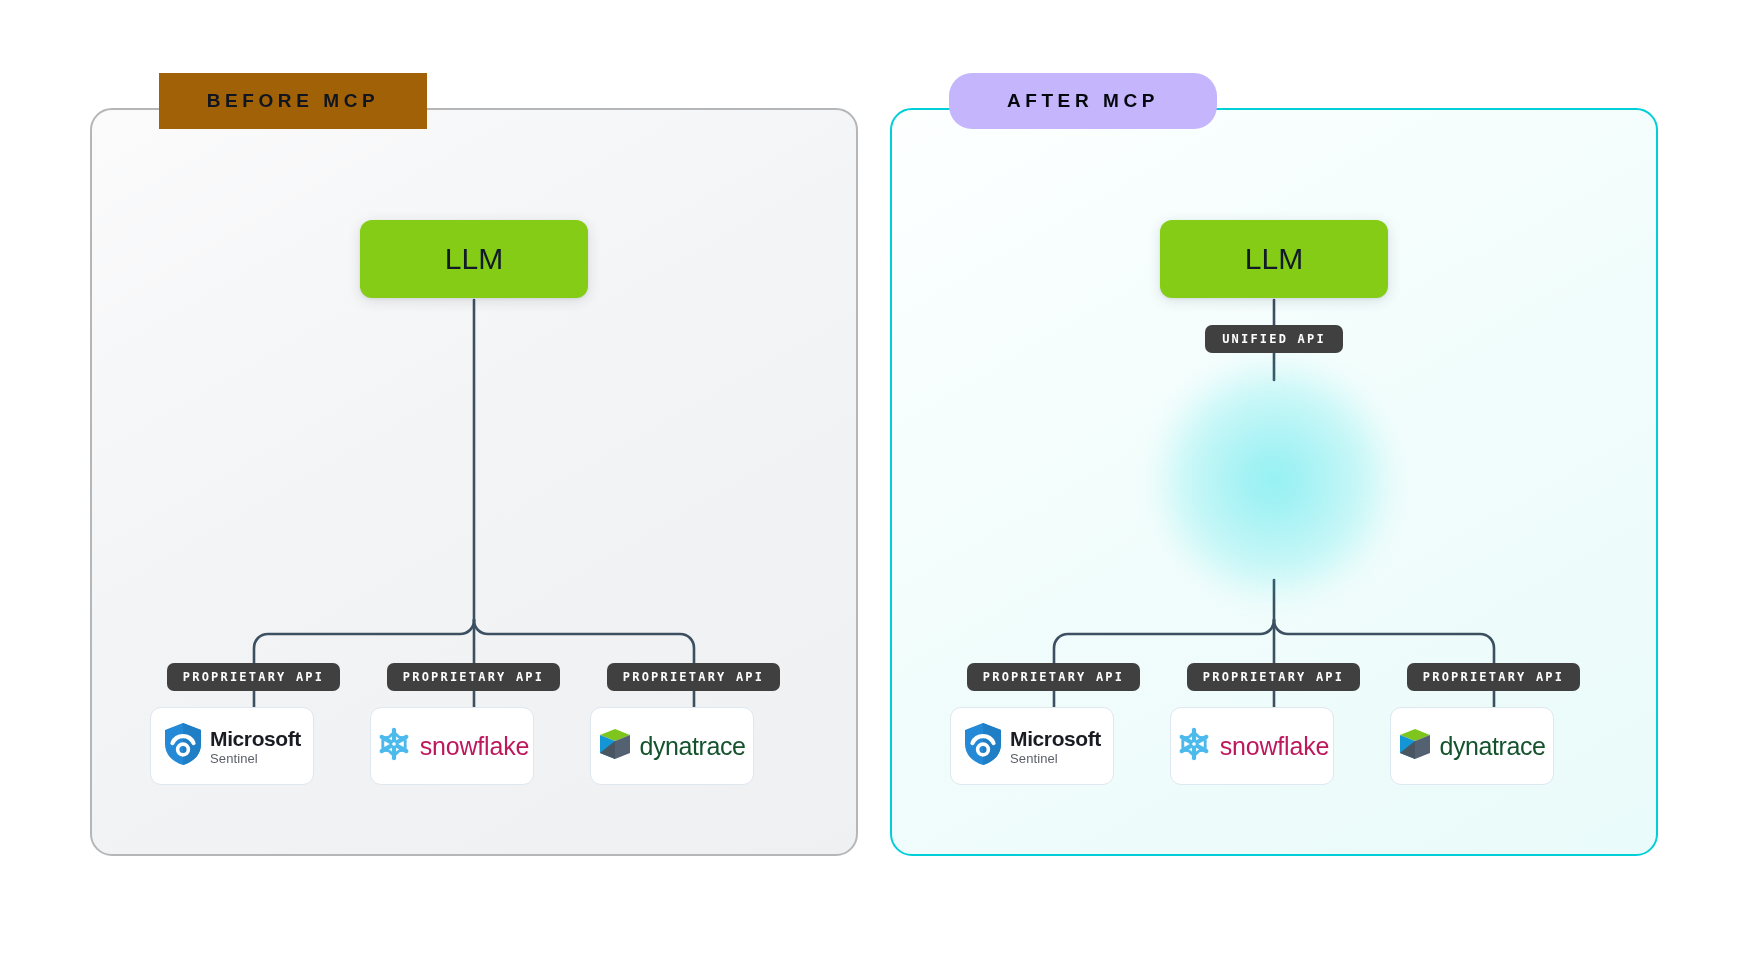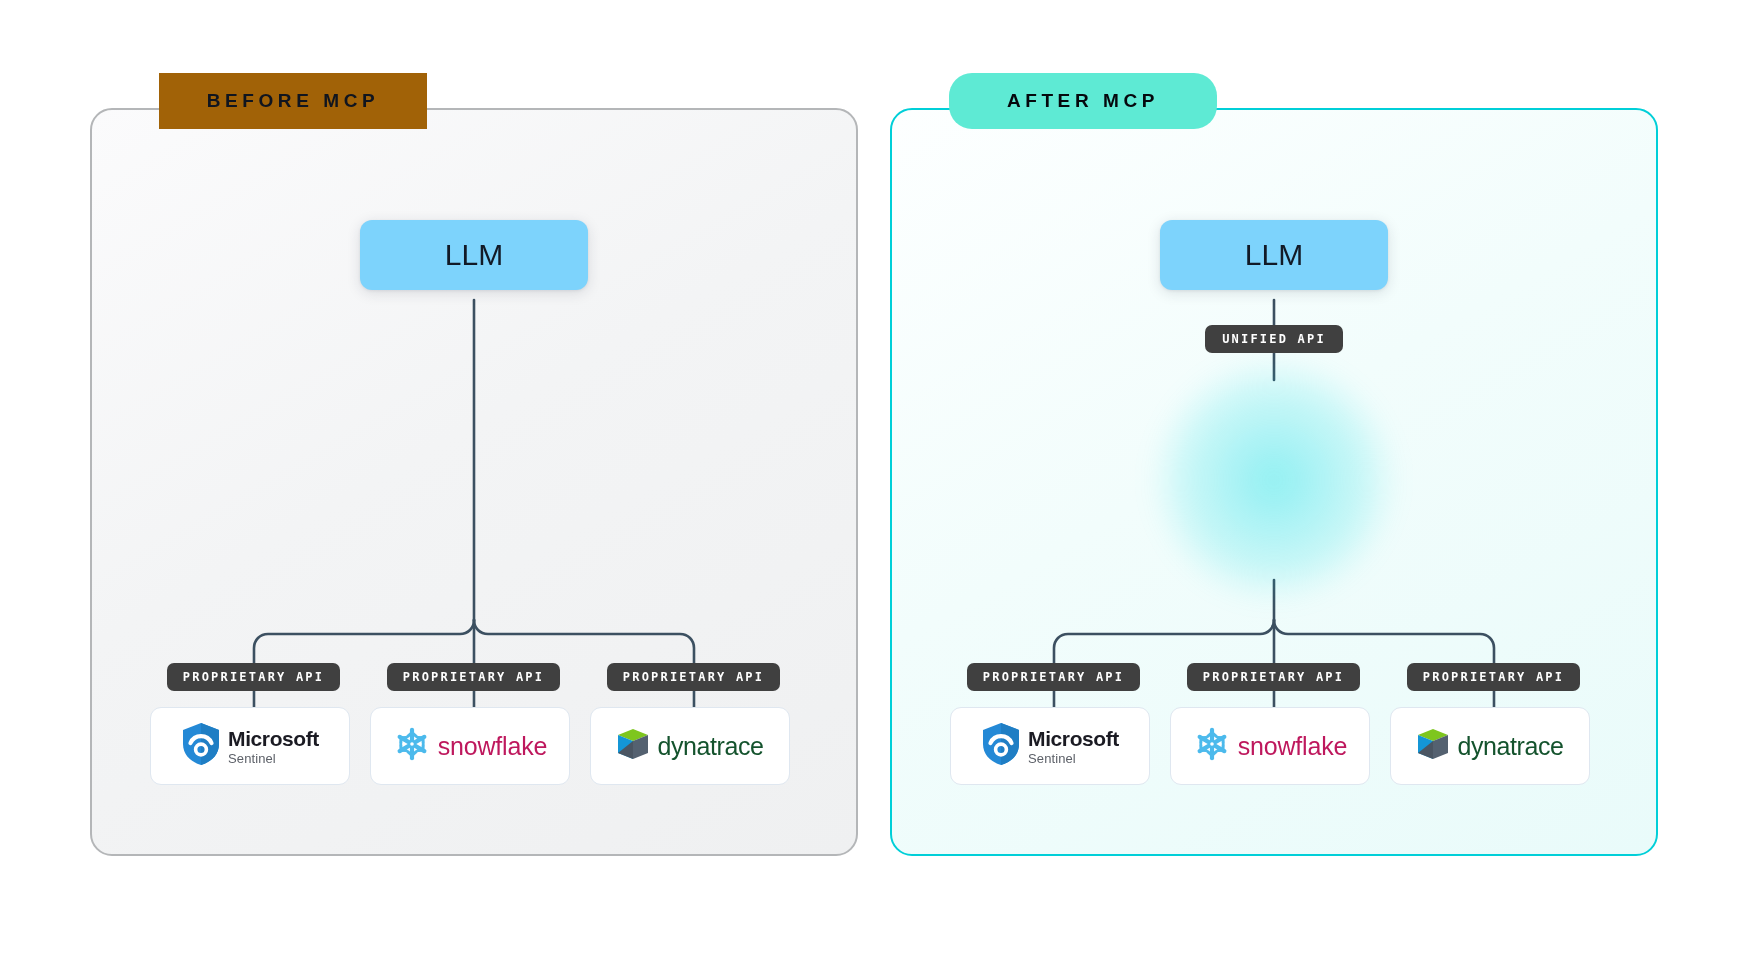--- a/index.html
+++ b/index.html
@@ -58,32 +58,32 @@
   }
   .banner-before {
     left: 159px;
     width: 268px;
     background: #a16207;
     color: #10151f;
   }
   .banner-after {
     left: 949px;
     width: 268px;
-    background: #5eead4;
+    background: #c4b5fd;
     color: #05080d;
     border-radius: 23px;
   }
 
   
   .llm-box {
     position: absolute;
     width: 228px;
-    height: 70px;
+    height: 78px;
     top: 220px;
-    background: #7dd3fc;
+    background: #84cc16;
     border-radius: 12px;
     box-shadow: 0 3px 14px rgba(30,40,60,0.13), 0 1px 3px rgba(30,40,60,0.08);
     display: flex;
     align-items: center;
     justify-content: center;
     font-size: 30px;
     font-weight: 400;
     color: #121a27;
     z-index: 5;
   }
@@ -165,21 +165,21 @@
     top: 325px;
     left: 1205px;
     width: 138px;
   }
   .pill-prop { top: 663px; width: 173px; }
 
   
   .logo-card {
     position: absolute;
     top: 707px;
-    width: 200px;
+    width: 164px;
     height: 78px;
     background: #ffffff;
     border: 1.6px solid #dfe7f0;
     border-radius: 11px;
     display: flex;
     align-items: center;
     justify-content: center;
     z-index: 5;
     box-sizing: border-box;
   }

